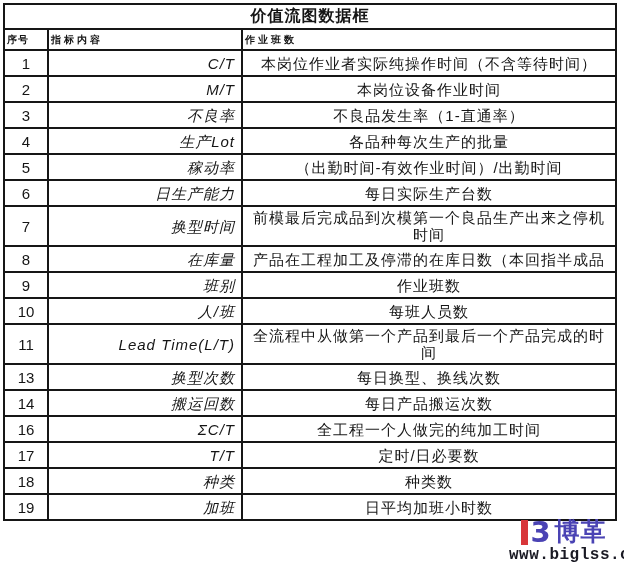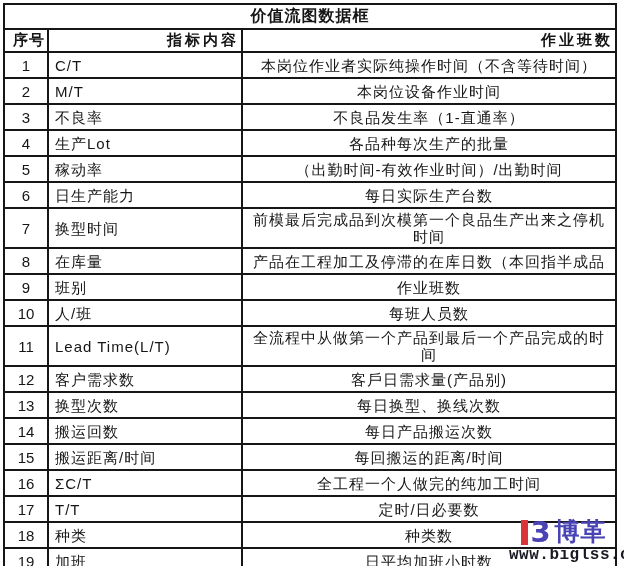--- a/index.html
+++ b/index.html
@@ -31,40 +31,41 @@
       height: 17px;
       padding: 1px 2px;
       font-size: 16px;
       font-weight: bold;
       text-align: center;
       letter-spacing: 1px;
     }
     .header-row th {
       height: 17px;
       padding: 1px 2px;
-      font-size: 15px;
-      font-weight: bold;
-      text-align: right;
+      font-size: 10px;
+      font-weight: bold;
+      text-align: left;
       letter-spacing: 3px;
     }
     .header-row th.c1 { letter-spacing: 1px; }
     table.vsm td {
       height: 20px;
       padding: 2px 6px;
       font-size: 15px;
       line-height: 17px;
     }
     td.c1 {
       text-align: center;
       padding: 2px 2px;
       letter-spacing: 0;
     }
     td.c2 {
-      text-align: left;
-      letter-spacing: 1px;
+      text-align: right;
+      letter-spacing: 1px;
+      font-style: italic;
     }
     td.c3 {
       text-align: center;
       letter-spacing: 1px;
     }
     .logo {
       position: absolute;
       right: 5px;
       bottom: 2px;
       width: 110px;
@@ -179,38 +180,28 @@
         <td class="c1">10</td>
         <td class="c2">人/班</td>
         <td class="c3">每班人员数</td>
       </tr>
       <tr>
         <td class="c1">11</td>
         <td class="c2">Lead Time(L/T)</td>
         <td class="c3">全流程中从做第一个产品到最后一个产品完成的时间</td>
       </tr>
       <tr>
-        <td class="c1">12</td>
-        <td class="c2">客户需求数</td>
-        <td class="c3">客戶日需求量(产品别)</td>
-      </tr>
-      <tr>
         <td class="c1">13</td>
         <td class="c2">换型次数</td>
         <td class="c3">每日换型、换线次数</td>
       </tr>
       <tr>
         <td class="c1">14</td>
         <td class="c2">搬运回数</td>
         <td class="c3">每日产品搬运次数</td>
-      </tr>
-      <tr>
-        <td class="c1">15</td>
-        <td class="c2">搬运距离/时间</td>
-        <td class="c3">每回搬运的距离/时间</td>
       </tr>
       <tr>
         <td class="c1">16</td>
         <td class="c2">ΣC/T</td>
         <td class="c3">全工程一个人做完的纯加工时间</td>
       </tr>
       <tr>
         <td class="c1">17</td>
         <td class="c2">T/T</td>
         <td class="c3">定时/日必要数</td>

